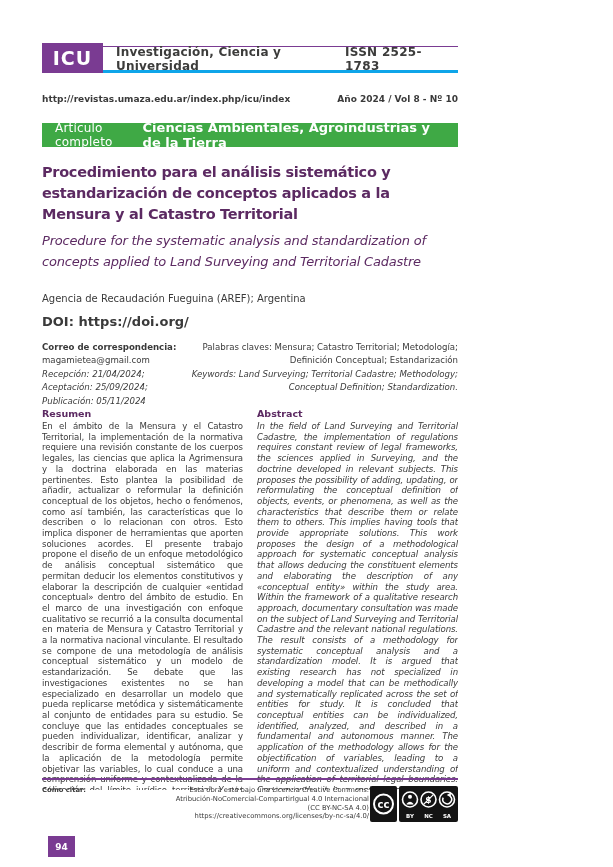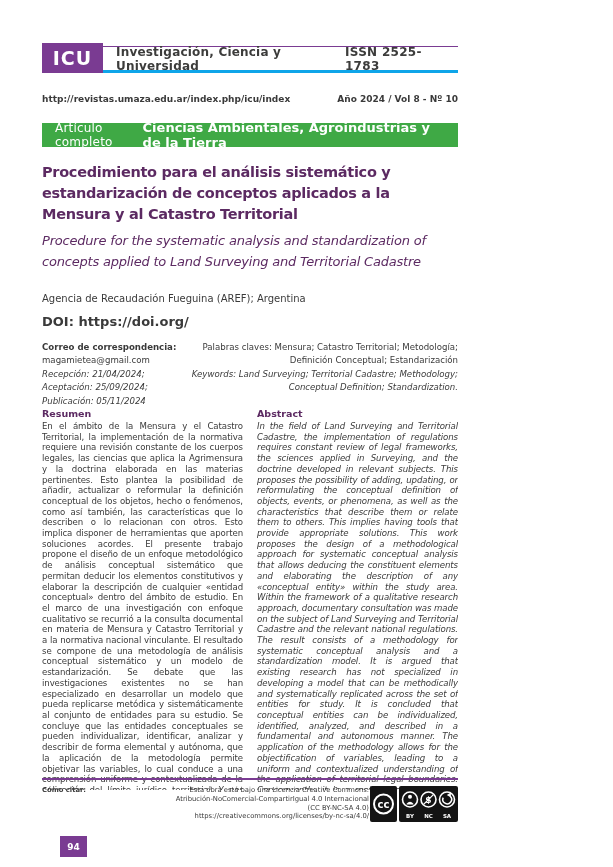--- a/index.html
+++ b/index.html
@@ -47,21 +47,21 @@
   .abs-body{font-size:8.6px;line-height:10.7px;text-align:justify;
             letter-spacing:-0.1px;color:#3a3a3a;}
 
   .rule{position:absolute;left:42px;right:30px;top:778px;height:2px;background:#7a3b92;}
   .footer-row{position:absolute;left:42px;right:30px;top:786px;display:flex;
               align-items:flex-start;}
   .cite{font-size:6.8px;font-weight:bold;}
   .lic{margin-left:auto;text-align:right;font-size:6.8px;line-height:8.8px;
        padding-right:1px;}
   .ccbadge{flex:0 0 auto;}
-  .pagenum{position:absolute;left:60px;top:836px;width:27px;height:21px;
+  .pagenum{position:absolute;left:48px;top:836px;width:27px;height:21px;
            background:#7a3b92;color:#fff;font-size:9px;font-weight:bold;
            display:flex;align-items:center;justify-content:center;}
 </style>
 </head>
 <body>
 
 <div class="page">
   <div class="content">
 
     <div class="header-row">

